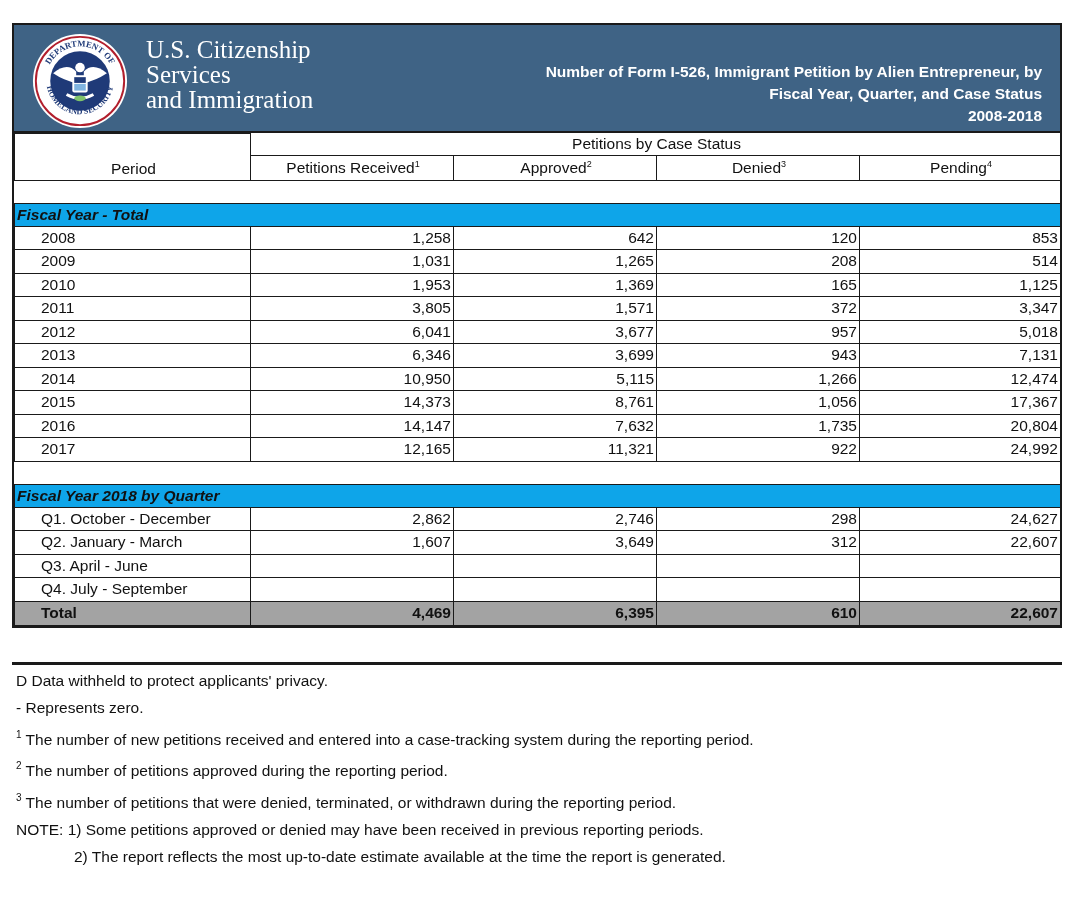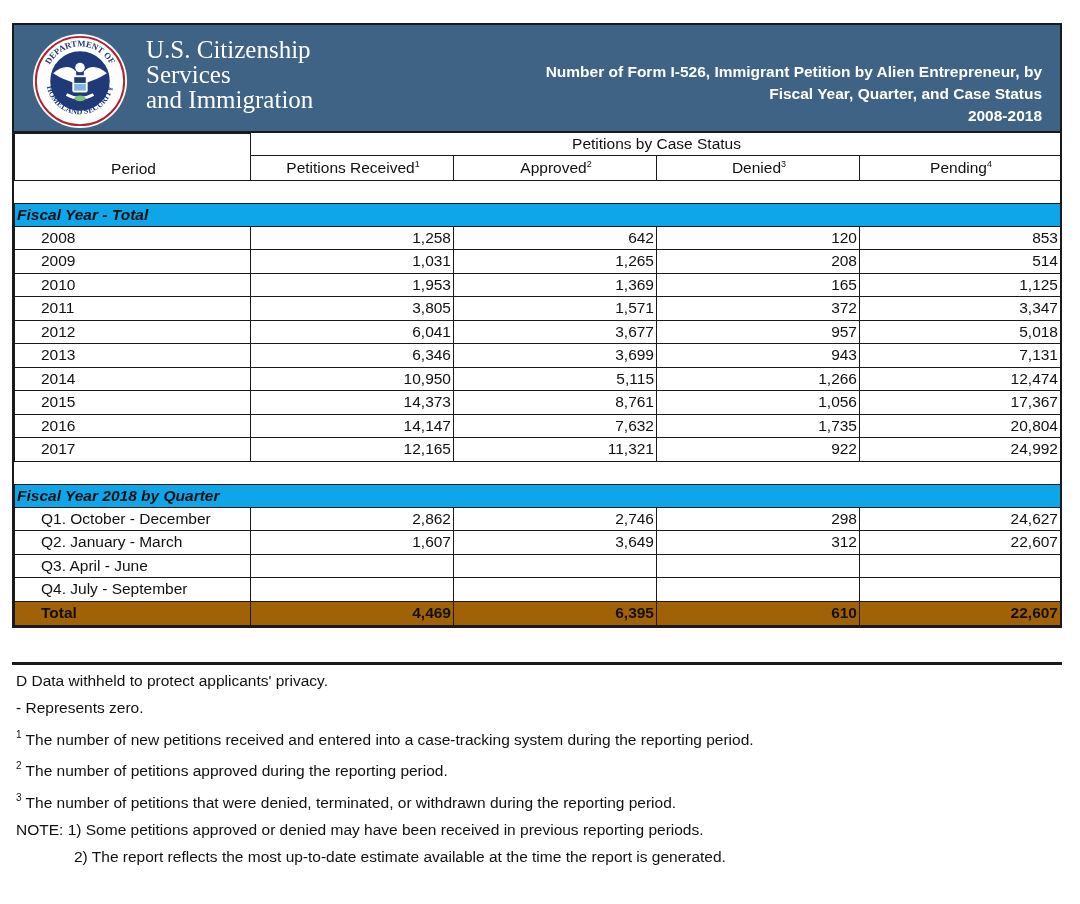--- a/index.html
+++ b/index.html
@@ -26,21 +26,21 @@
   col.c4 { width: 201px; }
   td, th { border: 1.5px solid #1a1a1a; padding: 0 2px 0 4px; height: 22.5px; font-weight: normal; }
   .hdr-group { text-align: center; border-left: 1.5px solid #1a1a1a; height: 21px; }
   .hdr-col { height: 24px; }
   .hdr-period { vertical-align: bottom; padding-bottom: 2px; margin-top: 38px; }
   sup { font-size: 9px; vertical-align: 6px; }
   .spacer td { height: 22px; border-left: none; border-right: none; }
   .section td { background: #0ea5e9; font-weight: bold; font-style: italic; height: 22px; padding-left: 2px; }
   td.lbl { padding-left: 26px; }
   td.num { text-align: right; padding-right: 2px; }
-  .total td { background: #a16207; font-weight: bold; height: 23px; }
+  .total td { background: #a3a3a3; font-weight: bold; height: 23px; }
   .total td.lbl { padding-left: 26px; }
   .no-side { border-left: none !important; border-right: none !important; }
 
   
   .rule { position: absolute; left: 12px; top: 662px; width: 1050px; height: 3px; background: #1a1a1a; }
   .notes { position: absolute; left: 16px; top: 668px; font-size: 15.5px; line-height: 26.8px; color: #111; }
   .notes div { white-space: nowrap; }
   .notes sup { font-size: 10px; vertical-align: 7px; margin-right: 4px; }
   .indent { padding-left: 58px; }
 </style>

